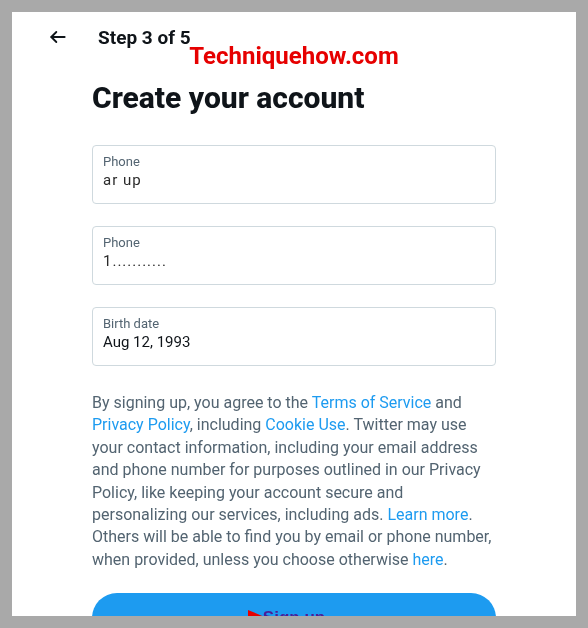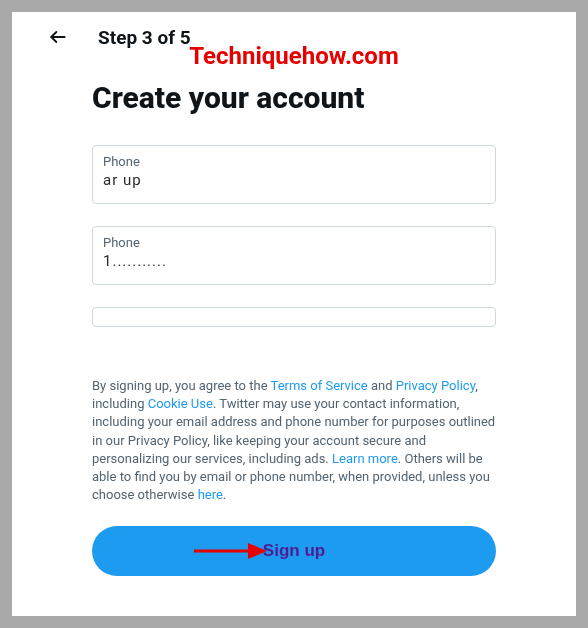--- a/index.html
+++ b/index.html
@@ -78,24 +78,24 @@
       font-size: 15px;
       color: #0f1419;
       line-height: 1.3;
       min-height: 22px;
     }
     .field-value.obscured {
       color: #2a2a2a;
       letter-spacing: 1px;
     }
     .disclosure {
-      font-size: 13px;
+      font-size: 16px;
       line-height: 1.4;
       color: #536471;
-      margin-top: 50px;
+      margin-top: 26px;
     }
     .disclosure a, .link { color: #1d9bf0; text-decoration: none; cursor: pointer; }
     .signup-wrap {
       position: relative;
       margin-top: 22px;
     }
     .signup-btn {
       width: 100%;
       background: #1d9bf0;
       color: #4c1d95;
@@ -142,20 +142,22 @@
       <span class="field-label">Phone</span>
       <div class="field-value obscured">ar up</div>
     </div>
 
     <div class="field">
       <span class="field-label">Phone</span>
       <div class="field-value obscured">1...........</div>
     </div>
 
     <div class="field">
+      <span class="field-label">Birth date</span>
+      <div class="field-value">Aug 12, 1993</div>
     </div>
 
     <div class="disclosure">
       <span>By signing up, you agree to the </span><span class="link">Terms of Service</span><span> and </span><span class="link">Privacy Policy</span><span>, including </span><span class="link">Cookie Use</span><span>. Twitter may use your contact information, including your email address and phone number for purposes outlined in our Privacy Policy, like keeping your account secure and personalizing our services, including ads. </span><span class="link">Learn more</span><span>. Others will be able to find you by email or phone number, when provided, unless you choose otherwise </span><span class="link">here</span><span>.</span>
     </div>
 
     <div class="signup-wrap">
       <button class="signup-btn">Sign up</button>
       <svg class="red-arrow" viewBox="0 0 75 20">
         <line x1="2" y1="10" x2="58" y2="10" stroke="#e60000" stroke-width="3"></line>

